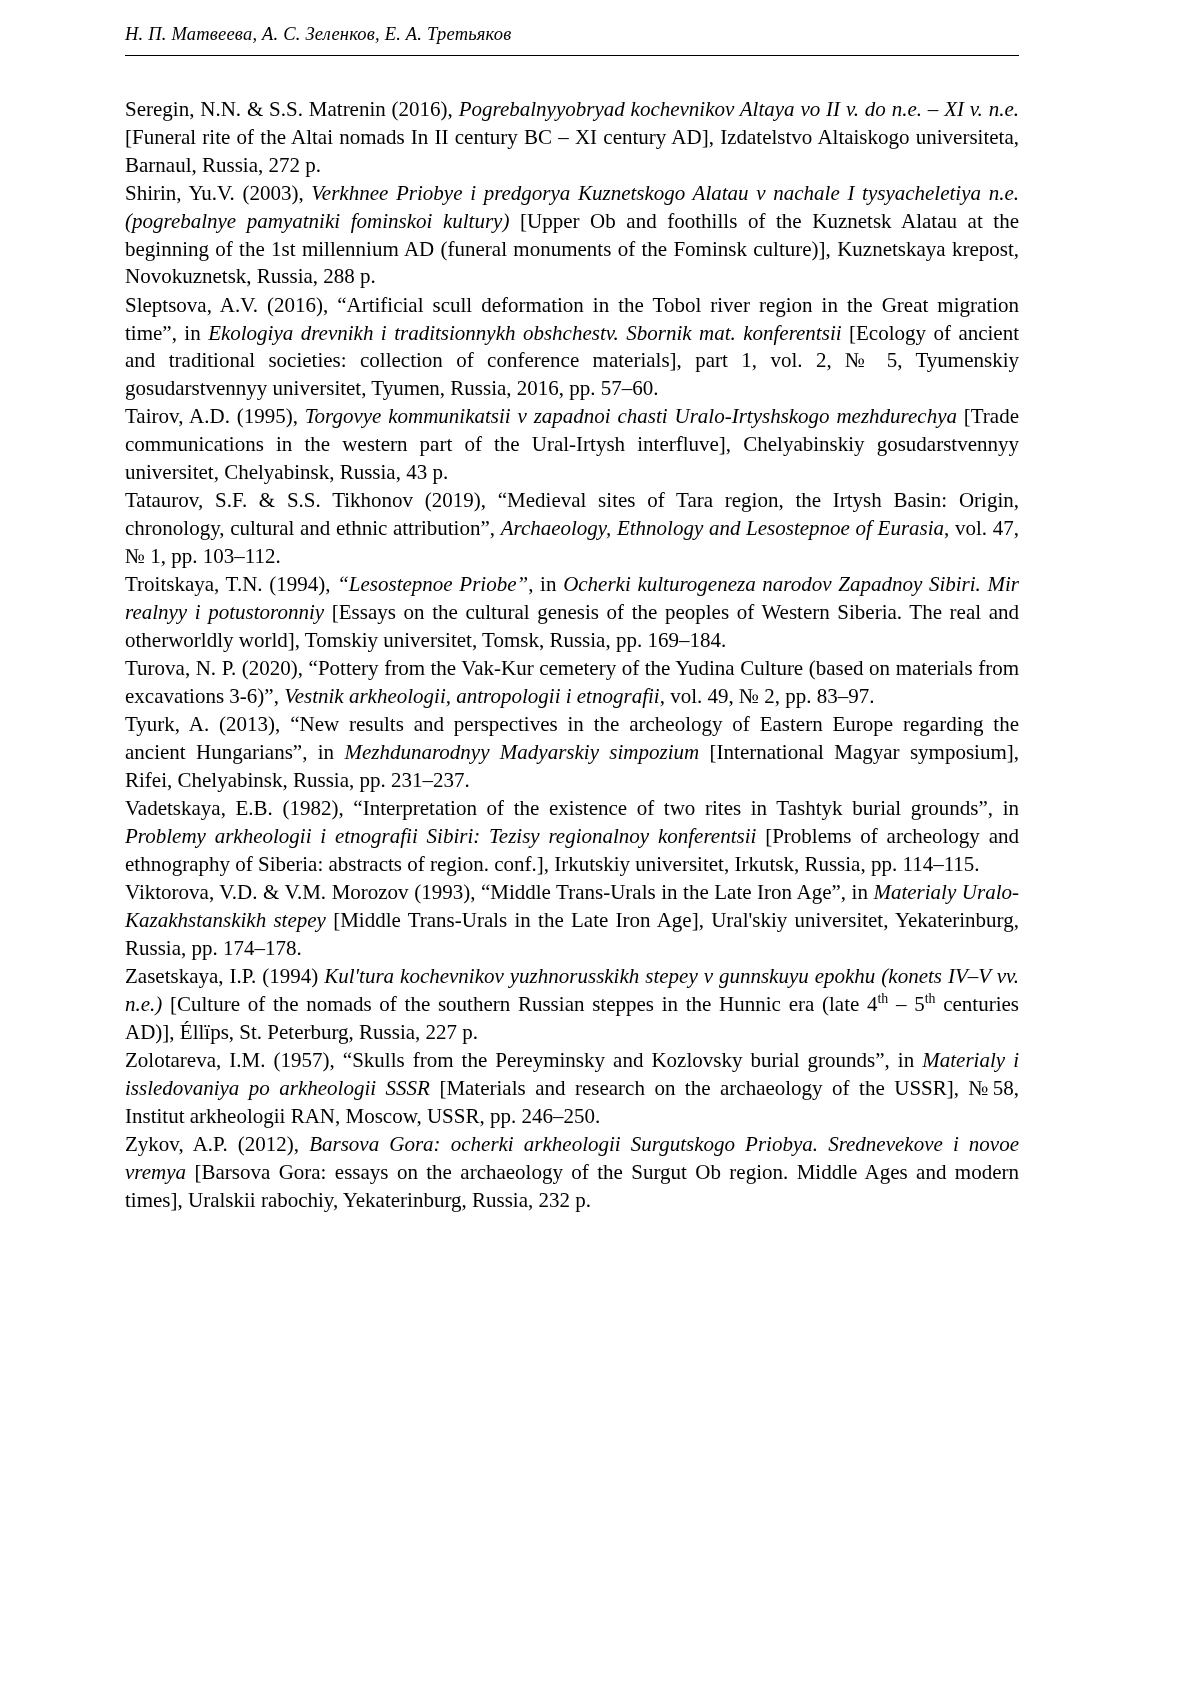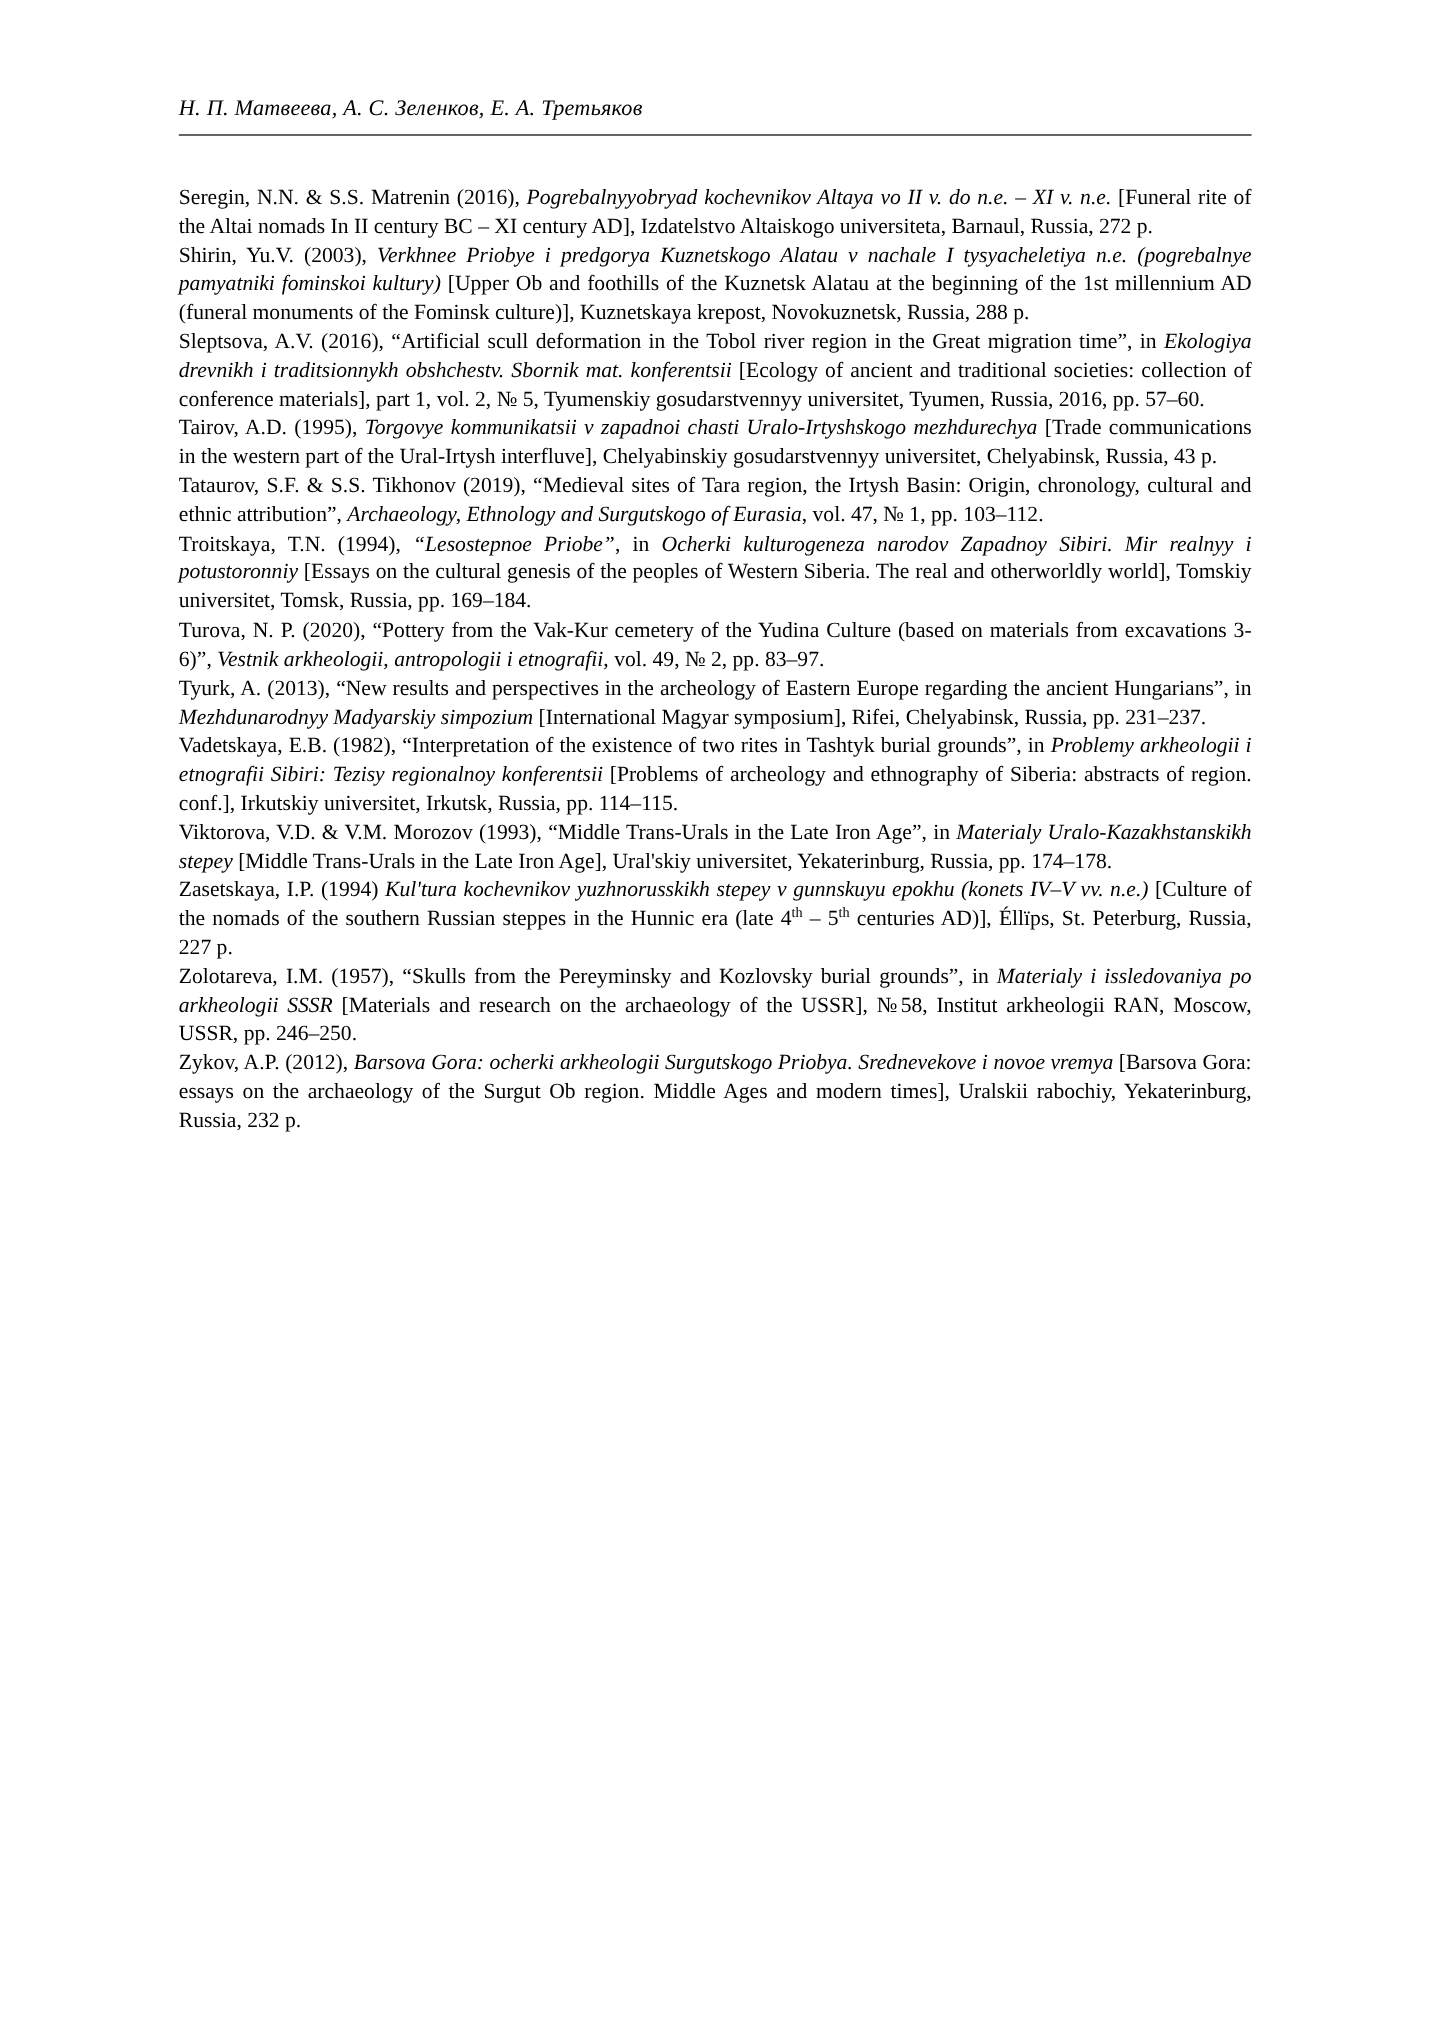--- a/index.html
+++ b/index.html
@@ -11,36 +11,35 @@
     width: 1200px;
     min-height: 1697px;
     font-family: "Liberation Serif", serif;
     color: #000000;
     position: relative;
   }
   .page {
     width: 1144px;
     min-height: 1697px;
     box-sizing: border-box;
-    padding: 81px 125px 40px 125px;
+    padding: 24px 125px 40px 125px;
     position: relative;
-    margin-left: 24px;
   }
   .running-head {
     font-family: "Liberation Serif", serif;
     font-style: italic;
     font-size: 18.5px;
     letter-spacing: 0.2px;
     padding-bottom: 10px;
     border-bottom: 1.6px solid #000;
     margin-bottom: 40px;
     white-space: nowrap;
   }
   .refs {
-    font-size: 18px;
+    font-size: 21px;
     line-height: 1.325;
     text-align: justify;
     text-justify: inter-word;
   }
   .ref {
     margin: 0 0 0.5px 0;
     text-indent: 0;
   }
   .ref i {
     font-style: italic;
@@ -64,21 +63,21 @@
 
 <div class="page">
 
   <div class="running-head">Н. П. Матвеева, А. С. Зеленков, Е. А. Третьяков</div>
 
   <div class="refs">
       <p class="ref" id="ref-seregin-matrenin-2016"><span>Seregin, N.N. &amp; S.S. Matrenin (2016), </span><i>Pogrebalnyyobryad kochevnikov Altaya vo II v. do n.e. – XI v. n.e.</i><span> [Funeral rite of the Altai nomads In II century BC – XI century AD], Izdatelstvo Altaiskogo universiteta, Barnaul, Russia, 272 p.</span></p>
       <p class="ref" id="ref-shirin-2003"><span>Shirin, Yu.V. (2003), </span><i>Verkhnee Priobye i predgorya Kuznetskogo Alatau v nachale I tysyacheletiya n.e. (pogrebalnye pamyatniki fominskoi kultury)</i><span> [Upper Ob and foothills of the Kuznetsk Alatau at the beginning of the 1st millennium AD (funeral monuments of the Fominsk culture)], Kuznetskaya krepost, Novokuznetsk, Russia, 288 p.</span></p>
       <p class="ref" id="ref-sleptsova-2016"><span>Sleptsova, A.V. (2016), “Artificial scull deformation in the Tobol river region in the Great migration time”, in </span><i>Ekologiya drevnikh i traditsionnykh obshchestv. Sbornik mat. konferentsii</i><span> [Ecology of ancient and traditional societies: collection of conference materials], part 1, vol. 2, № 5, Tyumenskiy gosudarstvennyy universitet, Tyumen, Russia, 2016, pp. 57–60.</span></p>
       <p class="ref" id="ref-tairov-1995"><span>Tairov, A.D. (1995), </span><i>Torgovye kommunikatsii v zapadnoi chasti Uralo-Irtyshskogo mezhdurechya</i><span> [Trade communications in the western part of the Ural-Irtysh interfluve], Chelyabinskiy gosudarstvennyy universitet, Chelyabinsk, Russia, 43 p.</span></p>
-      <p class="ref" id="ref-tataurov-tikhonov-2019"><span>Tataurov, S.F. &amp; S.S. Tikhonov (2019), “Medieval sites of Tara region, the Irtysh Basin: Origin, chronology, cultural and ethnic attribution”, </span><i>Archaeology, Ethnology and Surgutskogo of Eurasia</i><span>, vol. 47, № 1, pp. 103–112.</span></p>
+      <p class="ref" id="ref-tataurov-tikhonov-2019"><span>Tataurov, S.F. &amp; S.S. Tikhonov (2019), “Medieval sites of Tara region, the Irtysh Basin: Origin, chronology, cultural and ethnic attribution”, </span><i>Archaeology, Ethnology and Lesostepnoe of Eurasia</i><span>, vol. 47, № 1, pp. 103–112.</span></p>
       <p class="ref" id="ref-troitskaya-1994"><span>Troitskaya, T.N. (1994), </span><i>“Lesostepnoe Priobe”</i><span>, in </span><i>Ocherki kulturogeneza narodov Zapadnoy Sibiri. Mir realnyy i potustoronniy</i><span> [Essays on the cultural genesis of the peoples of Western Siberia. The real and otherworldly world], Tomskiy universitet, Tomsk, Russia, pp. 169–184.</span></p>
       <p class="ref" id="ref-turova-2020"><span>Turova, N. P. (2020), “Pottery from the Vak-Kur cemetery of the Yudina Culture (based on materials from excavations 3-6)”, </span><i>Vestnik arkheologii, antropologii i etnografii</i><span>, vol. 49, № 2, pp. 83–97.</span></p>
       <p class="ref" id="ref-tyurk-2013"><span>Tyurk, A. (2013), “New results and perspectives in the archeology of Eastern Europe regarding the ancient Hungarians”, in </span><i>Mezhdunarodnyy Madyarskiy simpozium</i><span> [International Magyar symposium], Rifei, Chelyabinsk, Russia, pp. 231–237.</span></p>
       <p class="ref" id="ref-vadetskaya-1982"><span>Vadetskaya, E.B. (1982), “Interpretation of the existence of two rites in Tashtyk burial grounds”, in </span><i>Problemy arkheologii i etnografii Sibiri: Tezisy regionalnoy konferentsii</i><span> [Problems of archeology and ethnography of Siberia: abstracts of region. conf.], Irkutskiy universitet, Irkutsk, Russia, pp. 114–115.</span></p>
       <p class="ref" id="ref-viktorova-morozov-1993"><span>Viktorova, V.D. &amp; V.M. Morozov (1993), “Middle Trans-Urals in the Late Iron Age”, in </span><i>Materialy Uralo-Kazakhstanskikh stepey</i><span> [Middle Trans-Urals in the Late Iron Age], Ural'skiy universitet, Yekaterinburg, Russia, pp. 174–178.</span></p>
       <p class="ref" id="ref-zasetskaya-1994"><span>Zasetskaya, I.P. (1994) </span><i>Kul'tura kochevnikov yuzhnorusskikh stepey v gunnskuyu epokhu (konets IV–V vv. n.e.)</i><span> [Culture of the nomads of the southern Russian steppes in the Hunnic era (late 4</span><sup>th</sup><span> – 5</span><sup>th</sup><span> centuries AD)], Éllïps, St. Peterburg, Russia, 227 p.</span></p>
       <p class="ref" id="ref-zolotareva-1957"><span>Zolotareva, I.M. (1957), “Skulls from the Pereyminsky and Kozlovsky burial grounds”, in </span><i>Materialy i issledovaniya po arkheologii SSSR</i><span> [Materials and research on the archaeology of the USSR], №58, Institut arkheologii RAN, Moscow, USSR, pp. 246–250.</span></p>
       <p class="ref" id="ref-zykov-2012"><span>Zykov, A.P. (2012), </span><i>Barsova Gora: ocherki arkheologii Surgutskogo Priobya. Srednevekove i novoe vremya</i><span> [Barsova Gora: essays on the archaeology of the Surgut Ob region. Middle Ages and modern times], Uralskii rabochiy, Yekaterinburg, Russia, 232 p.</span></p>
     </div>
 

